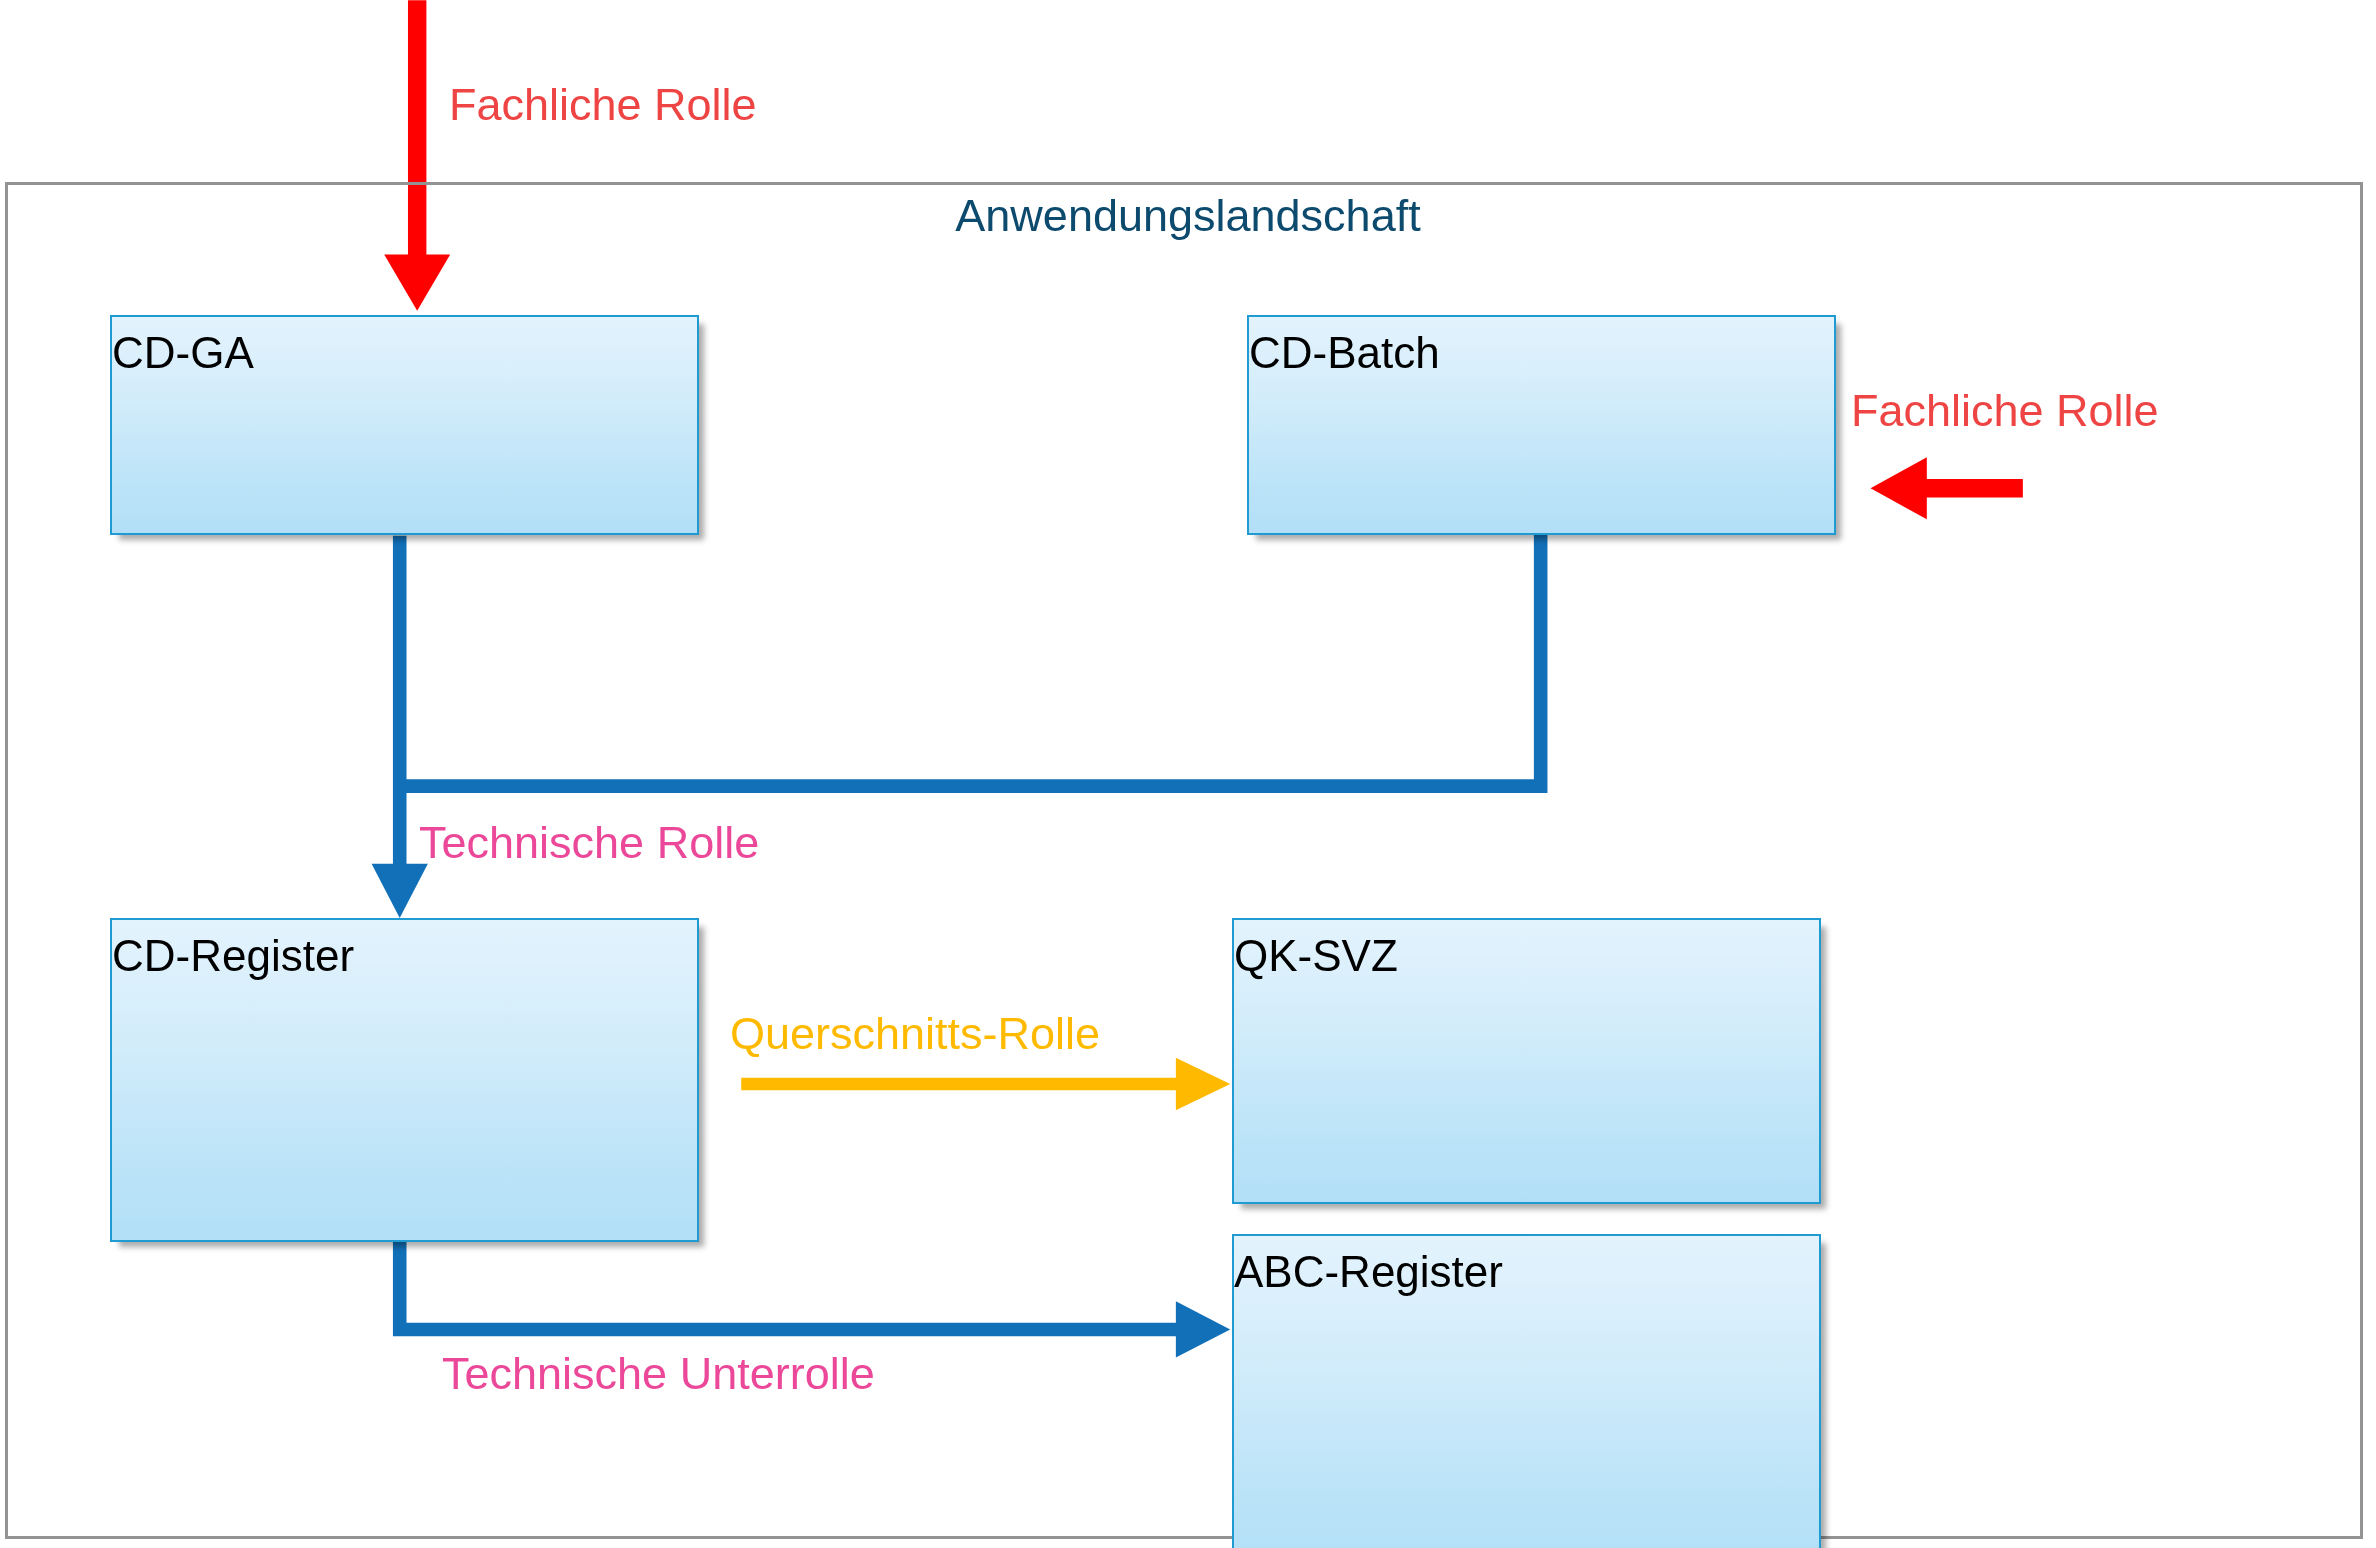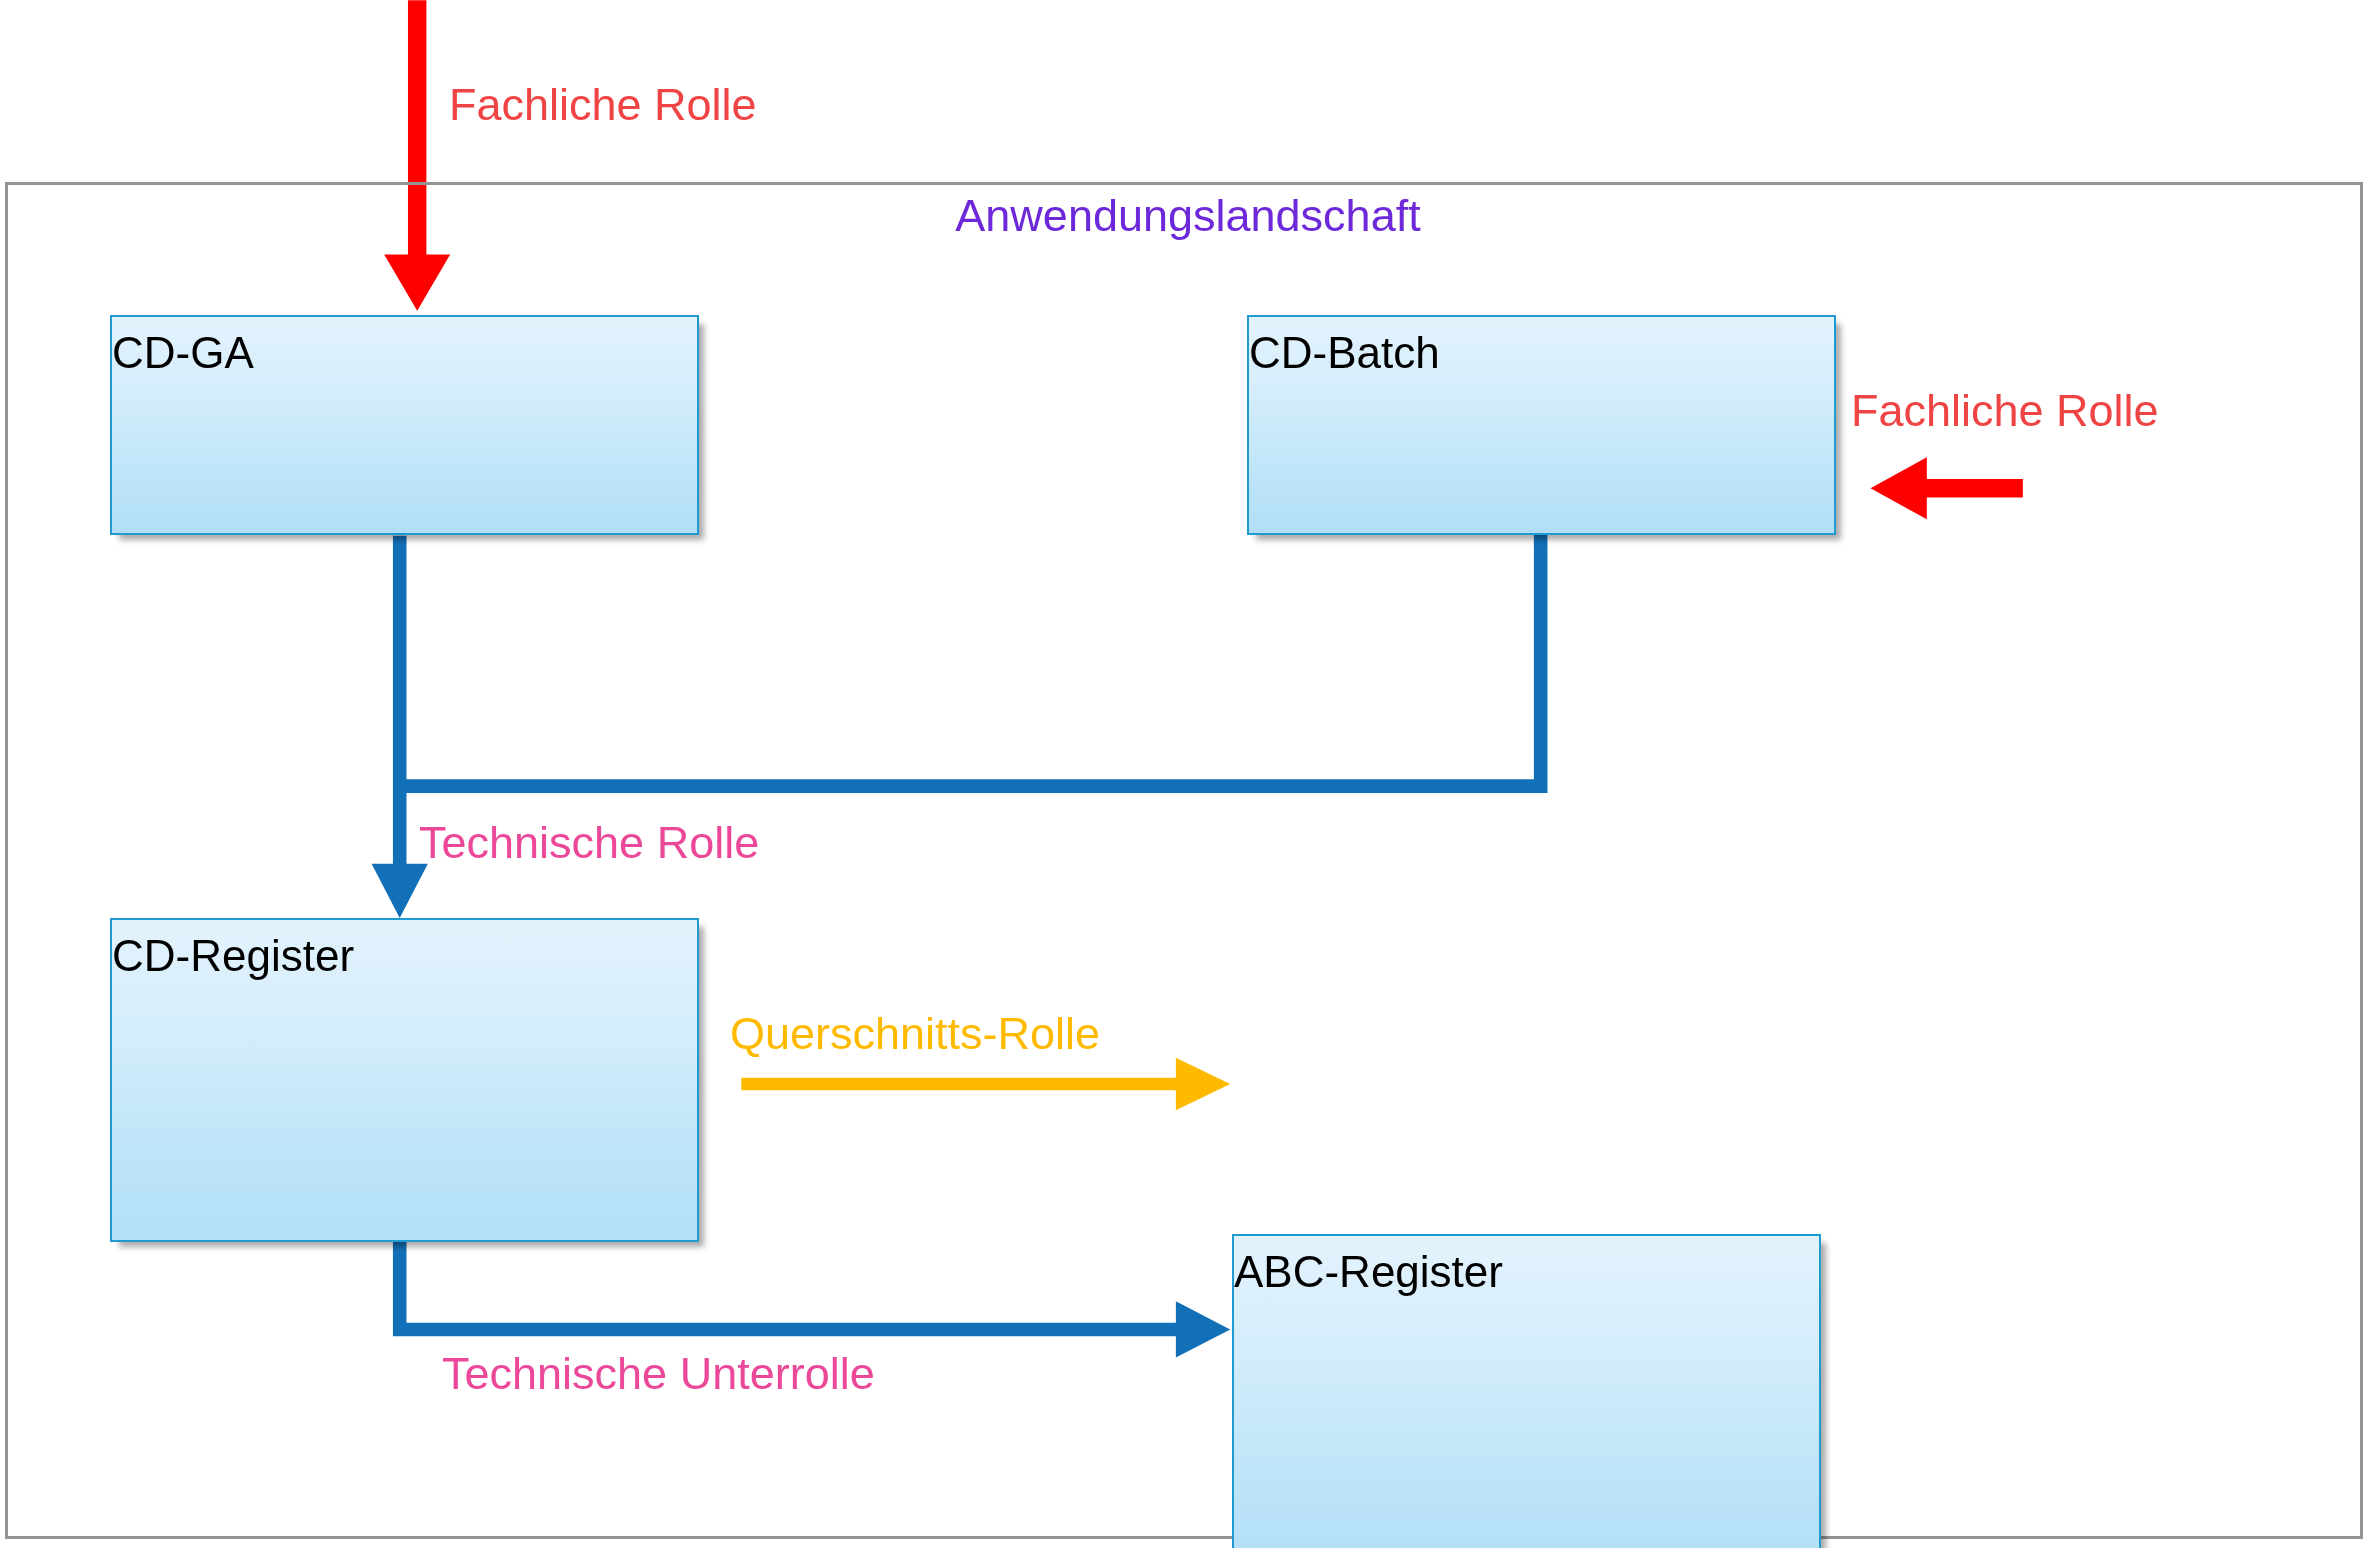--- a/index.html
+++ b/index.html
@@ -37,21 +37,21 @@
     background: transparent;
     box-sizing: border-box;
   }
   .landscape-title {
     position: absolute;
     left: 0;
     top: 190px;
     width: 2376px;
     text-align: center;
     font-size: 45px;
-    color: #6d28d9;
+    color: #0c4a6e;
     letter-spacing: 0px;
   }
 
   
   .app-box {
     position: absolute;
     box-sizing: border-box;
     border: 2.9px solid #1F9BD1;
     background: linear-gradient(to bottom, #e3f3fd 0%, #d4edfb 35%, #bde4f8 75%, #b2dff7 100%);
     box-shadow: 6.8px 6.8px 5.8px -1.9px rgba(0,0,0,0.33);
@@ -135,20 +135,23 @@
   </div>
 
   <div class="app-box" id="box-cd-batch">
     <div class="app-box-label">CD-Batch</div>
   </div>
 
   <div class="app-box" id="box-cd-register">
     <div class="app-box-label">CD-Register</div>
   </div>
 
+  <div class="app-box" id="box-qk-svz">
+    <div class="app-box-label">QK-SVZ</div>
+  </div>
 
   <div class="app-box" id="box-abc-register">
     <div class="app-box-label">ABC-Register</div>
   </div>
 
   <div class="edge-label red" id="label-fachliche-top">Fachliche Rolle</div>
 
   <div class="edge-label red" id="label-fachliche-right">Fachliche Rolle</div>
 
   <div class="edge-label blue" id="label-technische-rolle">Technische Rolle</div>

